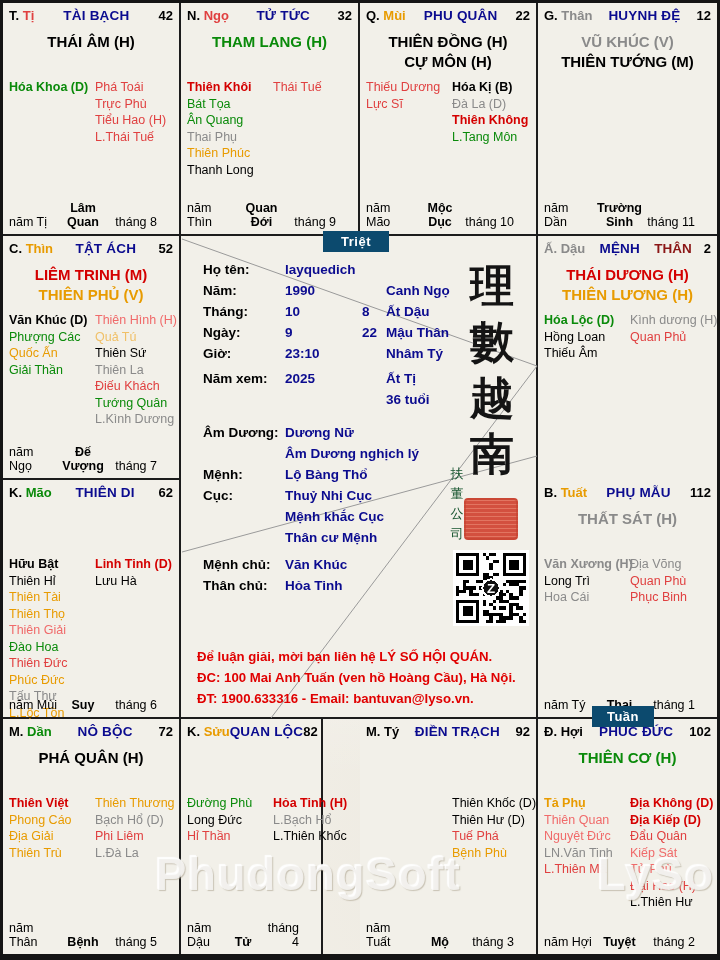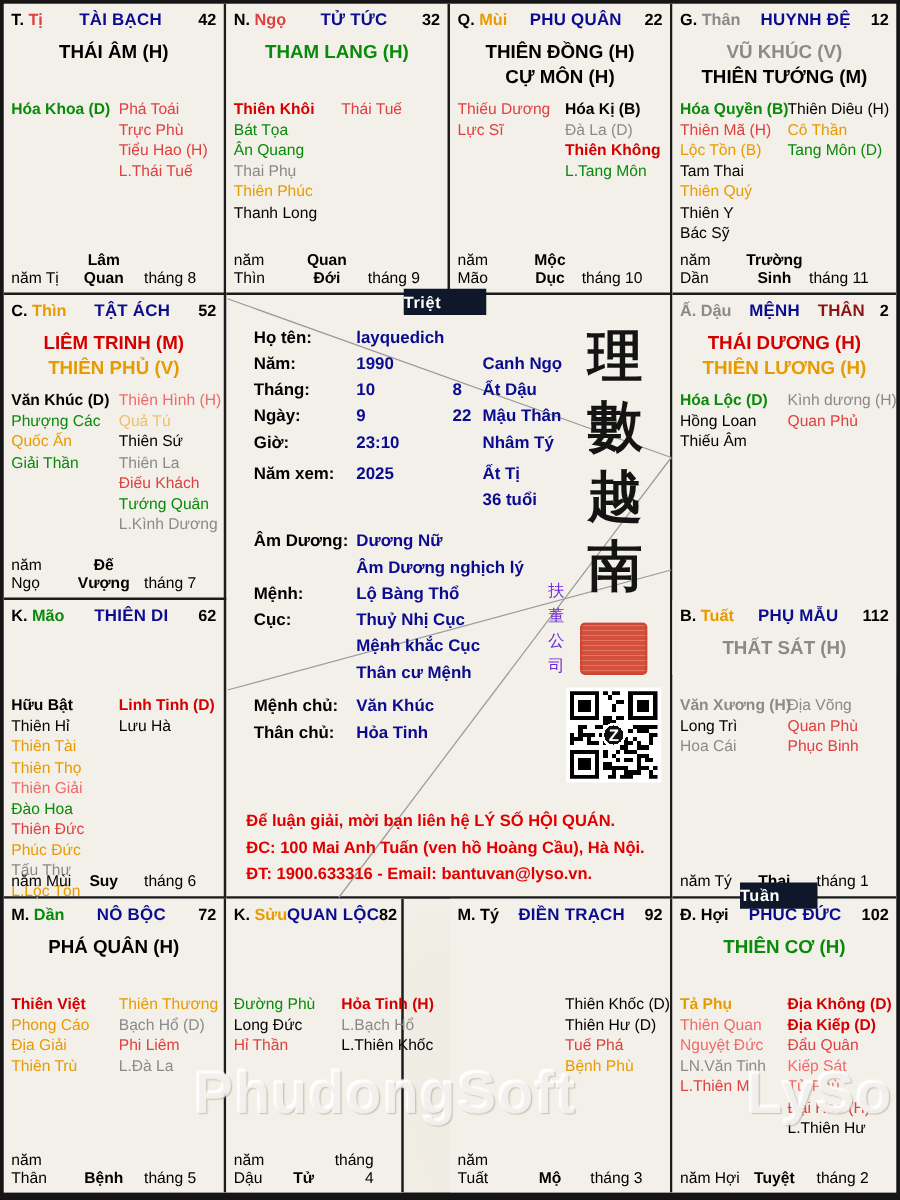--- a/index.html
+++ b/index.html
@@ -42,28 +42,28 @@
     border-right:2px solid #1c1c1c;border-bottom:2px solid #1c1c1c;background:#f2f0e9;}
   #aspect-lines{position:absolute;inset:0;pointer-events:none;}
   .irow{position:absolute;left:0;width:100%;height:21px;font-size:13.5px;}
   .ilabel{position:absolute;left:22px;font-weight:bold;}
   .ival{position:absolute;font-weight:bold;}
   .va{left:104px;} .vb{left:181px;} .vc{left:205px;}
   #contact{position:absolute;left:16px;top:410px;width:335px;color:#e00000;font-weight:bold;font-size:13.2px;line-height:21px;}
   #callig{position:absolute;left:280px;top:22px;width:62px;text-align:center;
     font-family:"DejaVu Serif","Liberation Serif",serif;color:#141414;}
   .cchar{font-size:44px;line-height:56px;font-weight:bold;}
-  #callig-side{position:absolute;left:256px;top:228px;width:16px;font-size:13px;line-height:20px;
-    font-family:"DejaVu Serif","Liberation Serif",serif;color:#6d28d9;word-break:break-all;text-align:center;}
+  #callig-side{position:absolute;left:268px;top:228px;width:16px;font-size:13px;line-height:20px;
+    font-family:"DejaVu Serif","Liberation Serif",serif;color:#14532d;word-break:break-all;text-align:center;}
   #seal{position:absolute;left:283px;top:262px;width:54px;height:42px;border-radius:4px;
     background:repeating-linear-gradient(0deg,#cf3a28 0 3px,#e0654f 3px 4px),#cf3a28;
     opacity:.88;box-shadow:0 0 0 2px rgba(190,40,20,.55) inset;}
   #qr{position:absolute;left:272px;top:314px;width:76px;height:76px;background:#fff;padding:3px;}
-  .badge{position:absolute;background:#0f172a;color:#fff;font-weight:bold;font-size:13px;
-    line-height:21px;height:21px;z-index:6;letter-spacing:.5px;}
+  .badge{position:absolute;background:#0c4a6e;color:#fff;font-weight:bold;font-size:13px;
+    text-align:center;line-height:21px;height:21px;z-index:6;letter-spacing:.5px;}
   #badge-triet{left:320px;top:228px;width:66px;}
   #badge-tuan{left:589px;top:703px;width:62px;}
   .wm{position:absolute;font-weight:bold;font-size:47px;letter-spacing:1px;
     color:rgba(255,255,255,.72);
     text-shadow:1px 1px 1px rgba(168,158,138,.55),-1px -1px 1px rgba(255,255,255,.95);
     z-index:1;pointer-events:none;}
   #wm-left{left:152px;top:843px;}
   #wm-right{left:594px;top:843px;}
 </style>
 </head>
@@ -368,36 +368,20 @@
     <div class="cell bb" style="left: 535px; top: 0px; width: 179px; height: 233px;">
       <div class="hdr">
         <span class="branch"><span class="c-k">G. </span><span class="b c-gy">Thân</span></span>
         <span class="pname b c-n">HUYNH ĐỆ</span>
         <span class="pnum b c-k">12</span>
       </div>
       <div class="mains">
         <div class="mstar b c-gy">VŨ KHÚC (V)</div>
         <div class="mstar b c-k">THIÊN TƯỚNG (M)</div>
       </div>
-      <div class="cols">
-        <div class="col colL">
-          <div class="star c-g b">Hóa Quyền (B)</div>
-          <div class="star c-r">Thiên Mã (H)</div>
-          <div class="star c-o">Lộc Tồn (B)</div>
-          <div class="star c-k">Tam Thai</div>
-          <div class="star c-o">Thiên Quý</div>
-          <div class="star c-k">Thiên Y</div>
-          <div class="star c-k">Bác Sỹ</div>
-        </div>
-        <div class="col colR">
-          <div class="star c-k">Thiên Diêu (H)</div>
-          <div class="star c-o">Cô Thần</div>
-          <div class="star c-g">Tang Môn (D)</div>
-        </div>
-      </div>
       <div class="foot">
         <span class="fyear">năm Dần</span>
         <span class="fstage">Trường Sinh</span>
         <span class="fmonth">tháng 11</span>
       </div>
     </div>
     <div class="cell br bb" style="left: 0px; top: 233px; width: 178px; height: 244px;">
       <div class="hdr">
         <span class="branch"><span class="c-k">C. </span><span class="b c-o">Thìn</span></span>
         <span class="pname b c-n">TẬT ÁCH</span>

